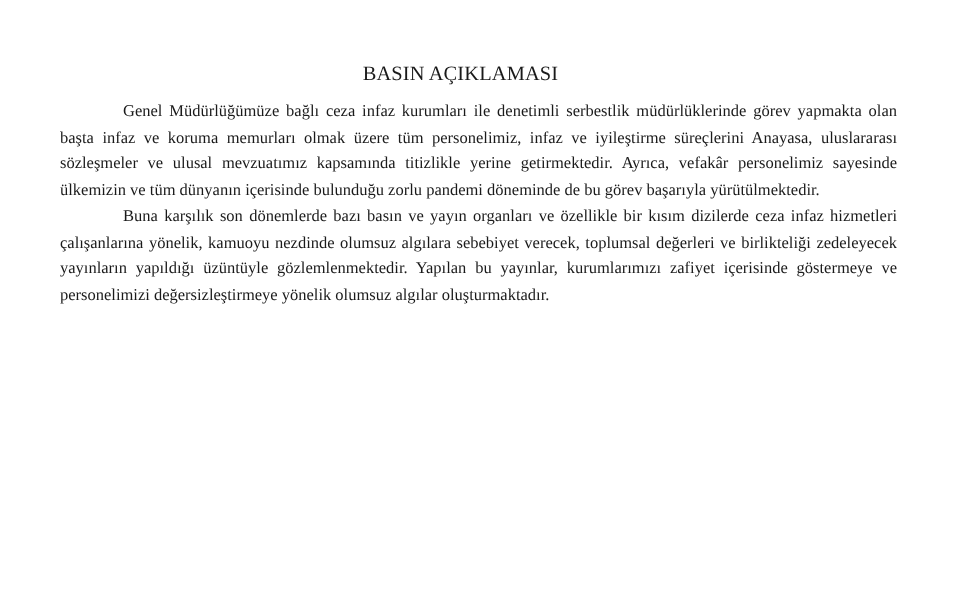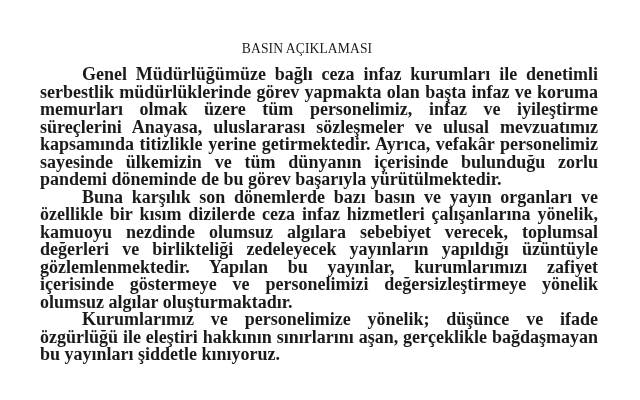--- a/index.html
+++ b/index.html
@@ -33,23 +33,22 @@
       line-height: 17px;
       letter-spacing: 0.1px;
       margin: 0;
       font-weight: normal;
     }
     .body {
       position: absolute;
       left: 40px;
       width: 558px;
       top: 66px;
-      font-size: 18px;
+      font-size: 11px;
       line-height: 17.5px;
-      font-weight: bold;
     }
     .para {
       margin: 0;
       text-align: justify;
       text-indent: 42px;
     }
     .signature {
       position: absolute;
       right: 42px;
       top: 343px;
@@ -62,16 +61,15 @@
   </style>
 </head>
 <body>
 
 <div class="page">
   <h1 class="title">BASIN AÇIKLAMASI</h1>
 
   <div class="body">
     <p class="para">Genel Müdürlüğümüze bağlı ceza infaz kurumları ile denetimli serbestlik müdürlüklerinde görev yapmakta olan başta infaz ve koruma memurları olmak üzere tüm personelimiz, infaz ve iyileştirme süreçlerini Anayasa, uluslararası sözleşmeler ve ulusal mevzuatımız kapsamında titizlikle yerine getirmektedir. Ayrıca, vefakâr personelimiz sayesinde ülkemizin ve tüm dünyanın içerisinde bulunduğu zorlu pandemi döneminde de bu görev başarıyla yürütülmektedir.</p>
     <p class="para">Buna karşılık son dönemlerde bazı basın ve yayın organları ve özellikle bir kısım dizilerde ceza infaz hizmetleri çalışanlarına yönelik, kamuoyu nezdinde olumsuz algılara sebebiyet verecek, toplumsal değerleri ve birlikteliği zedeleyecek yayınların yapıldığı üzüntüyle gözlemlenmektedir. Yapılan bu yayınlar, kurumlarımızı zafiyet içerisinde göstermeye ve personelimizi değersizleştirmeye yönelik olumsuz algılar oluşturmaktadır.</p>
-    <p class="para">Kurumlarımız ve personelimize yönelik; düşünce ve ifade özgürlüğü ile eleştiri hakkının sınırlarını aşan, gerçeklikle bağdaşmayan bu yayınları şiddetle kınıyoruz.</p>
   </div>
 
 </div>
 
 </body></html>

